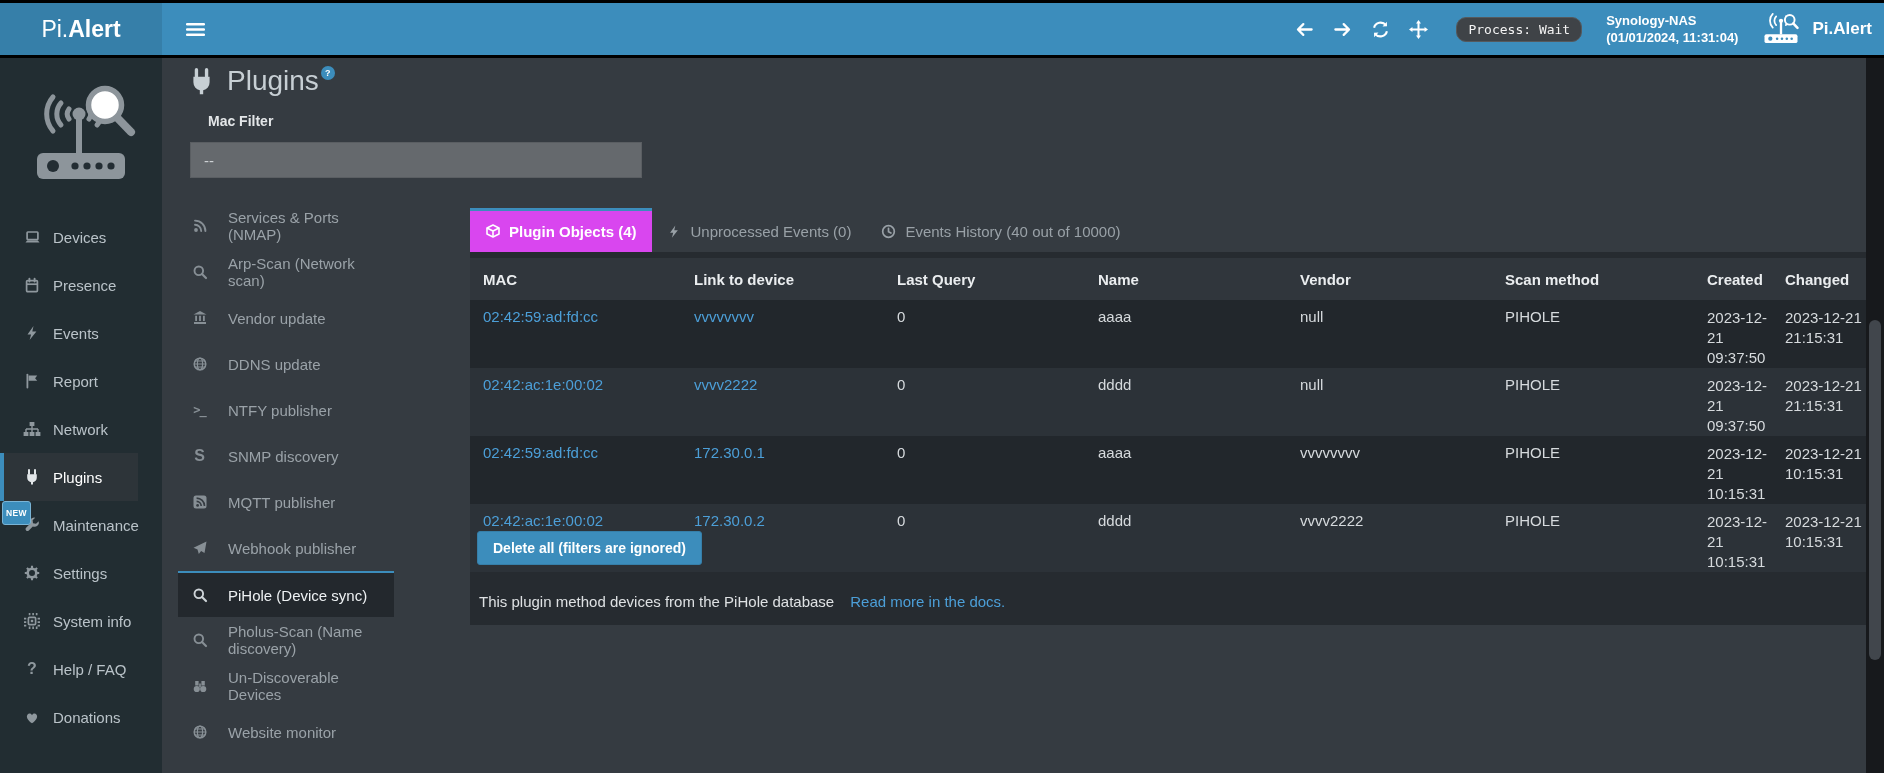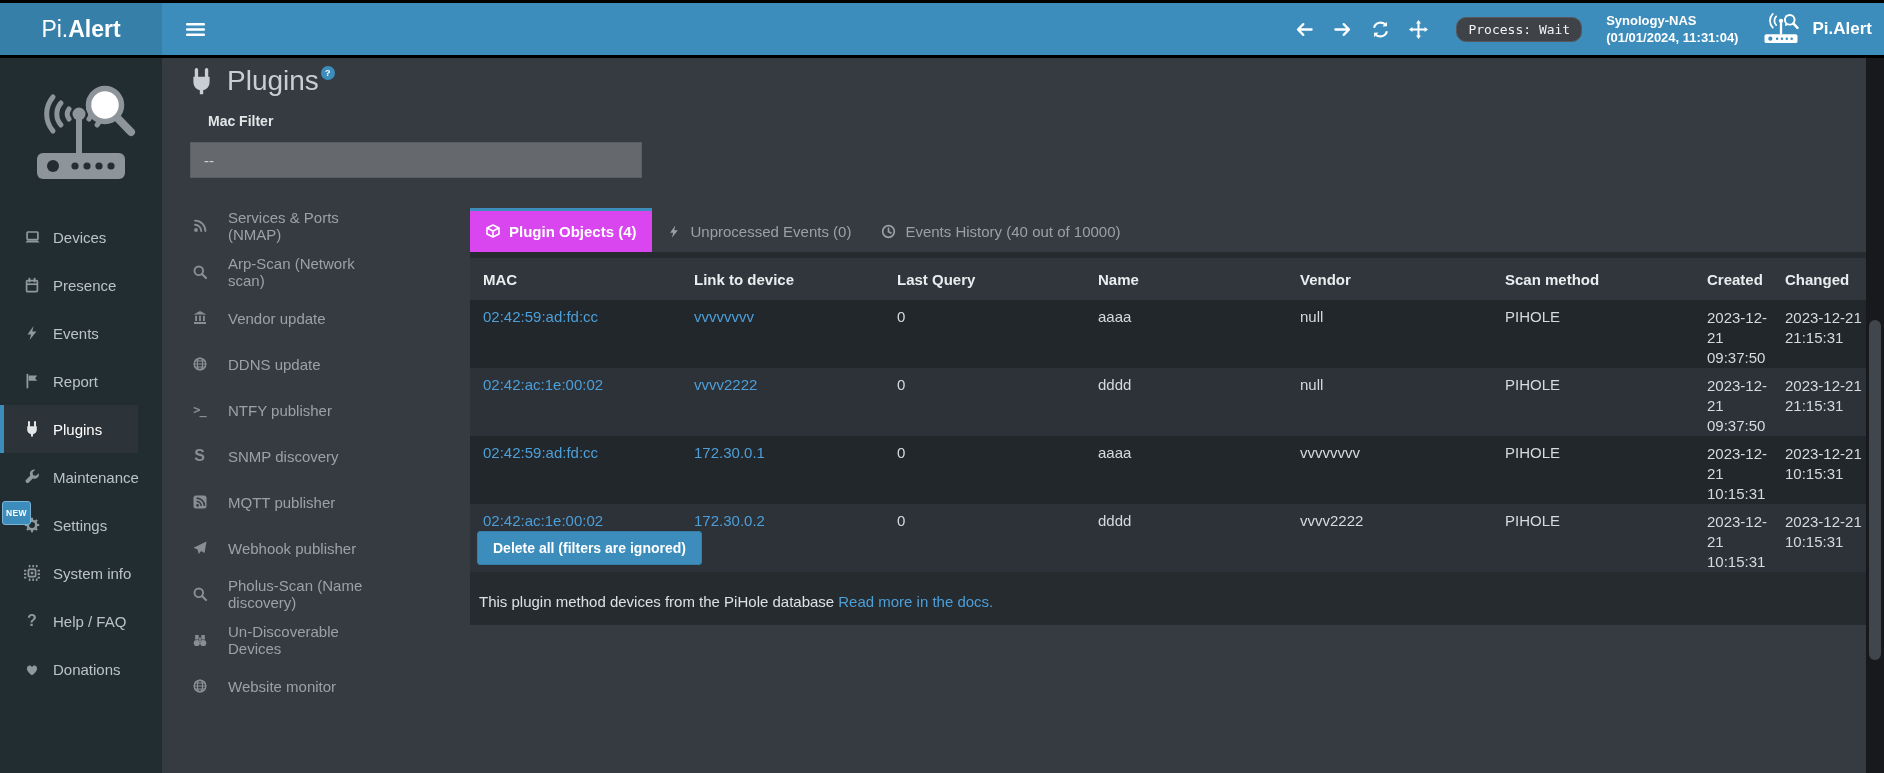--- a/index.html
+++ b/index.html
@@ -66,21 +66,21 @@
   table.objects{border-collapse:collapse;table-layout:fixed;width:1396px;margin-top:6px;}
   table.objects th{background:#30363c;height:42px;text-align:left;padding:0 0 0 13px;font-size:15px;color:#eaedef;font-weight:bold;overflow:hidden;}
   table.objects td{height:50px;vertical-align:top;padding:8px 0 0 13px;font-size:15px;color:#d6dadd;box-sizing:border-box;overflow:hidden;}
   tr.r-odd td{background:#22272c;}
   tr.r-even td{background:#2c3238;}
   td.c-link a{color:#4c9fd8;text-decoration:none;cursor:pointer;}
   td.c-date{font-size:13px;line-height:20px;color:#ced2d5;padding-top:7px;}
   .delete-btn{position:absolute;left:7px;top:279px;background:#3c8dbc;border:1px solid #367fa9;color:#fff;font-size:14px;
               font-weight:bold;padding:8px 15px;border-radius:3px;cursor:pointer;font-family:"Liberation Sans",sans-serif;}
   .box-note{position:absolute;left:9px;top:341px;font-size:15px;color:#dee1e3;}
-  .box-note a{color:#4c9fd8;text-decoration:none;cursor:pointer;margin-left:4px;}
+  .box-note a{color:#4c9fd8;text-decoration:none;cursor:pointer;margin-left:16px;}
 
   
   .scrollbar{position:absolute;right:0;top:58px;width:18px;height:715px;background:#17191c;}
   .scroll-thumb{position:absolute;left:3px;top:262px;width:12px;height:340px;background:#41464c;border-radius:6px;cursor:pointer;}
 </style>
 </head>
 <body>
 
 <div class="screen">
 
@@ -199,20 +199,32 @@
       </li>
       <li class="side-item">
         <span class="ic">
           <svg width="16" height="16" viewBox="0 0 16 16">
               <path d="M3.4 1.6v13" stroke="currentColor" stroke-width="1.8" stroke-linecap="round"></path>
               <path d="M4.6 2.6h8.6l-2.1 2.6 2.1 2.6H4.6z" fill="currentColor"></path>
             </svg>
         </span>
         <span>Report</span>
       </li>
+      <li class="side-item">
+        <span class="ic">
+          <svg width="18" height="16" viewBox="0 0 18 16">
+              <rect x="6.6" y="1" width="4.8" height="4" fill="currentColor"></rect>
+              <rect x="0.6" y="11" width="4.8" height="4" fill="currentColor"></rect>
+              <rect x="6.6" y="11" width="4.8" height="4" fill="currentColor"></rect>
+              <rect x="12.6" y="11" width="4.8" height="4" fill="currentColor"></rect>
+              <path d="M9 5v3M3 8h12M3 8v3M15 8v3M9 8v3" stroke="currentColor" stroke-width="1.4" fill="none"></path>
+            </svg>
+        </span>
+        <span>Network</span>
+      </li>
       <li class="side-item active">
         <span class="ic">
           <svg width="16" height="16" viewBox="0 0 16 16">
               <path d="M5 1v4M11 1v4" stroke="currentColor" stroke-width="2" stroke-linecap="round"></path>
               <path d="M3.2 5.2h9.6v3.3a4.8 4.8 0 0 1-3.8 4.7v2.3h-2v-2.3A4.8 4.8 0 0 1 3.2 8.5z" fill="currentColor"></path>
             </svg>
         </span>
         <span>Plugins</span>
       </li>
       <li class="side-item">
@@ -331,20 +343,29 @@
         </span>
         <span>MQTT publisher</span>
       </li>
       <li class="pm-item">
         <span class="ic">
           <svg width="16" height="16" viewBox="0 0 16 16">
               <path d="M14.5 1.5 1.5 7.8l4 1.6L6.8 14l2.3-3.1 3.4 2.2z" fill="currentColor"></path>
             </svg>
         </span>
         <span>Webhook publisher</span>
+      </li>
+      <li class="pm-item active">
+        <span class="ic">
+          <svg width="16" height="16" viewBox="0 0 16 16">
+              <circle cx="6.8" cy="6.8" r="4.3" fill="none" stroke="currentColor" stroke-width="1.9"></circle>
+              <path d="M10 10l4 4" stroke="currentColor" stroke-width="2.2" stroke-linecap="round"></path>
+            </svg>
+        </span>
+        <span>PiHole (Device sync)</span>
       </li>
       <li class="pm-item">
         <span class="ic">
           <svg width="16" height="16" viewBox="0 0 16 16">
               <circle cx="6.8" cy="6.8" r="4.3" fill="none" stroke="currentColor" stroke-width="1.9"></circle>
               <path d="M10 10l4 4" stroke="currentColor" stroke-width="2.2" stroke-linecap="round"></path>
             </svg>
         </span>
         <span>Pholus-Scan (Name discovery)</span>
       </li>

